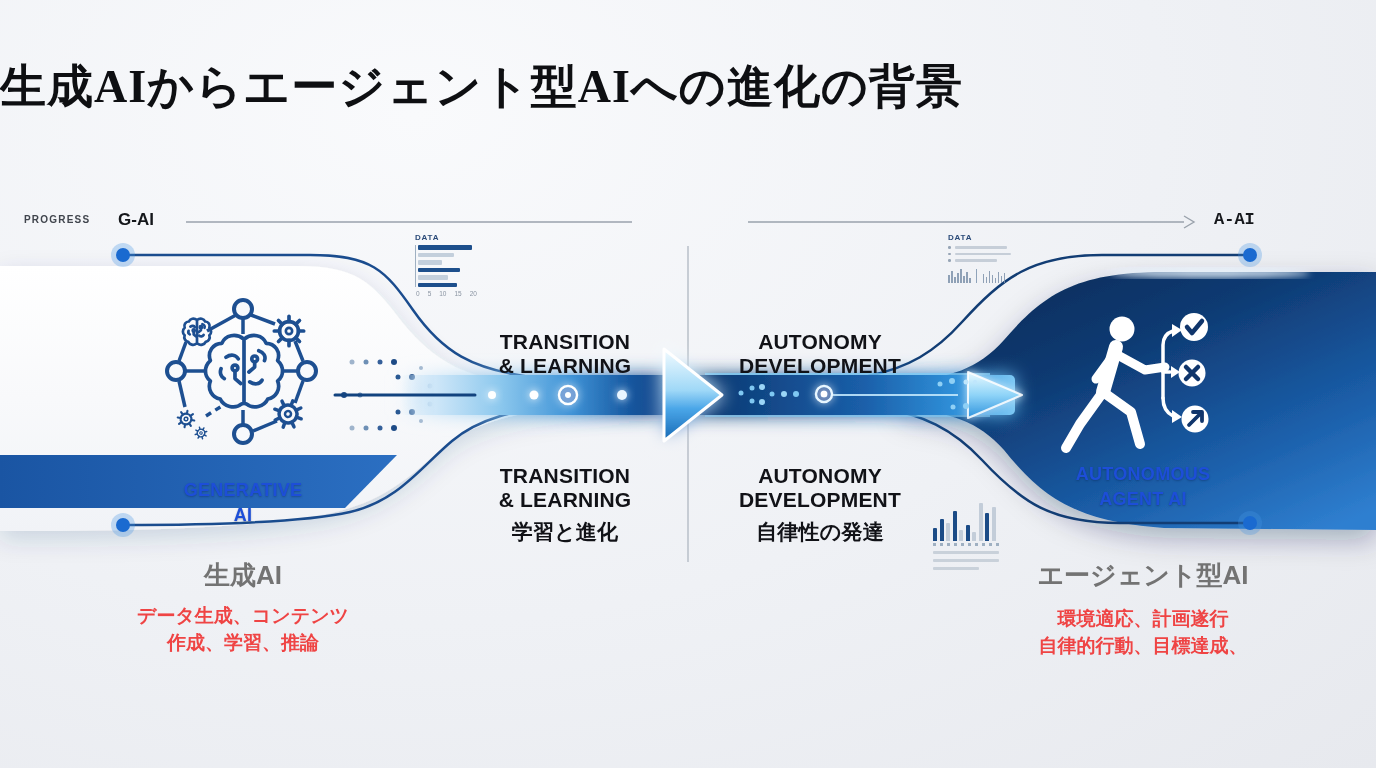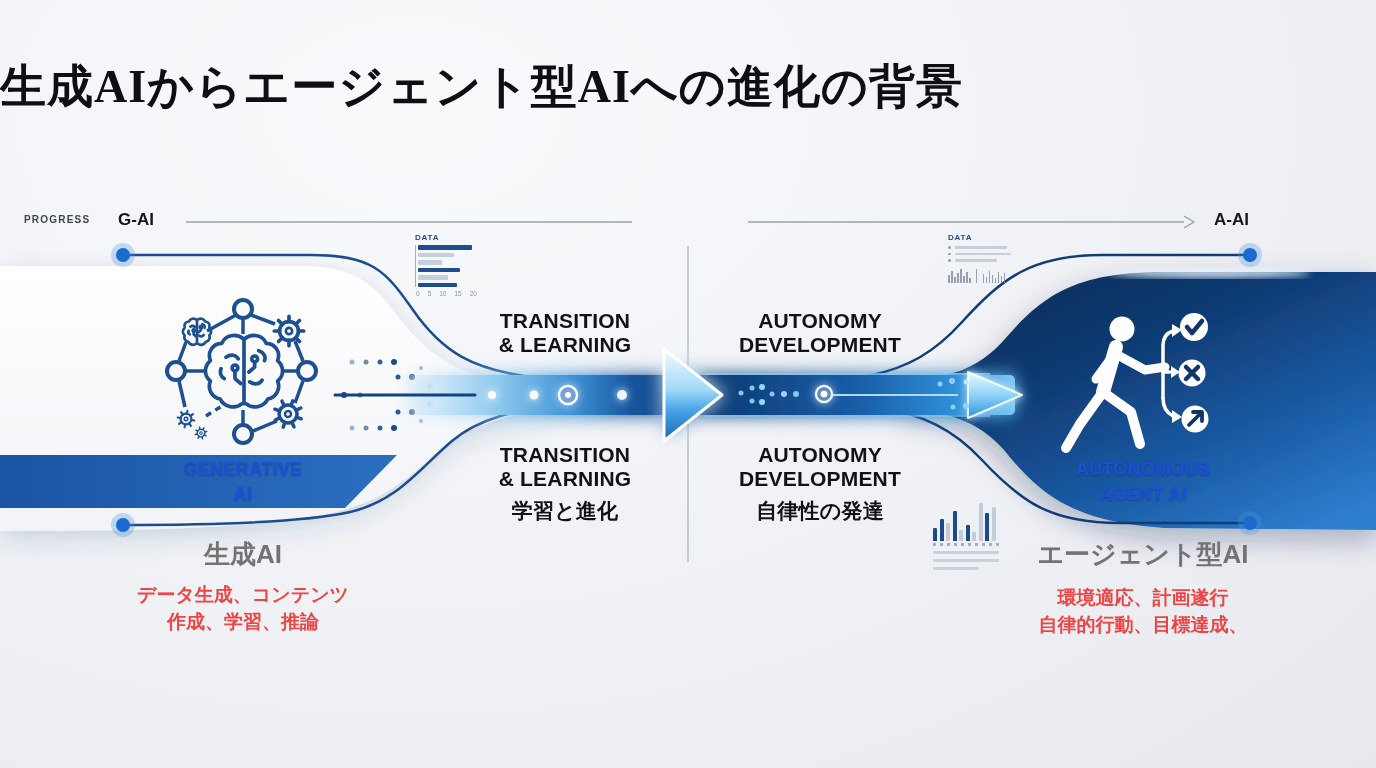--- a/index.html
+++ b/index.html
@@ -2,21 +2,21 @@
 <html><head>
 <meta charset="utf-8">
 <style>
   html,body{margin:0;padding:0;}
   body{
     width:1376px;height:768px;position:relative;overflow:hidden;
     background:radial-gradient(ellipse at 30% 15%, #f9fafc 0%, #eff1f5 55%, #e7e9ee 100%);
     font-family:"Liberation Sans","DejaVu Sans",sans-serif;
   }
   .abs{position:absolute;}
-  .ctr{transform:translateX(-50%);text-align:center;}
+  .ctr{transform:translateX(-50%);text-align:center;margin-top:21px;}
 
   .main-title{
     top:56px;left:0;width:100%;
     font-family:"Liberation Serif","DejaVu Serif",serif;
     font-weight:700;font-size:46px;color:#0e0f12;letter-spacing:1px;
   }
 
   .tl-label{top:210px;font-weight:700;font-size:17px;color:#15171b;}
   .tl-progress{top:214px;left:0;width:100%;text-align:left;
     font-weight:700;font-size:10px;color:#40454d;letter-spacing:1.2px;padding-left:24px;}
@@ -299,21 +299,21 @@
       <circle cx="1195" cy="419" r="13.5" fill="#ffffff"></circle>
       <path d="M1189,425 L1201,413 M1193,412 L1202,412 L1202,421" fill="none" stroke="#10356b" stroke-width="3.8" stroke-linecap="round" stroke-linejoin="round"></path>
     </g>
   </g>
 </svg>
 
 <div class="abs main-title">生成AIからエージェント型AIへの進化の背景</div>
 
 <div class="abs tl-label" style="left:118px;">G-AI</div>
 <div class="abs tl-progress">PROGRESS</div>
-<div class="abs tl-label" style="left:1214px;">A-AI</div>
+<div class="abs tl-label" style="left:1214px;font-family:Liberation Mono, monospace;">A-AI</div>
 
 <div class="abs ctr stage" style="left:565px;top:309px;">
   <div>TRANSITION</div>
   <div>&amp; LEARNING</div>
 </div>
 <div class="abs ctr stage" style="left:820px;top:309px;">
   <div>AUTONOMY</div>
   <div>DEVELOPMENT</div>
 </div>
 <div class="abs ctr stage" style="left:565px;top:443px;">
@@ -324,21 +324,21 @@
 <div class="abs ctr stage" style="left:820px;top:443px;">
   <div>AUTONOMY</div>
   <div>DEVELOPMENT</div>
   <div class="jp">自律性の発達</div>
 </div>
 
 <div class="abs ctr band-label" style="left:243px;top:457px;">
   <div>GENERATIVE</div>
   <div>AI</div>
 </div>
-<div class="abs ctr band-label" style="left:1143px;top:457px;">
+<div class="abs ctr band-label" style="left:1143px;top:441px;">
   <div>AUTONOMOUS</div>
   <div>AGENT AI</div>
 </div>
 
 <div class="abs ctr sub-title" style="left:243px;top:537px;">生成AI</div>
 <div class="abs ctr desc" style="left:243px;top:581px;">
   <div>データ生成、コンテンツ</div>
   <div>作成、学習、推論</div>
 </div>
 

